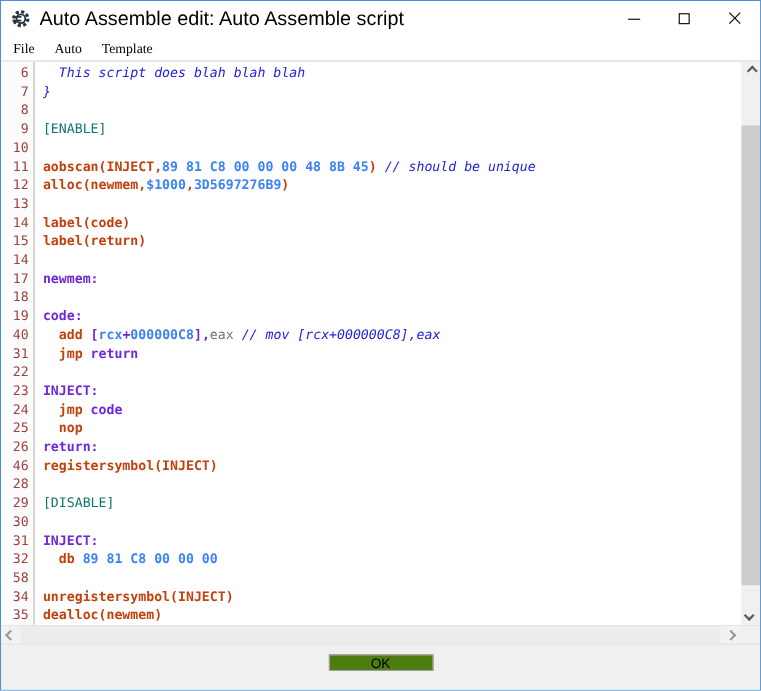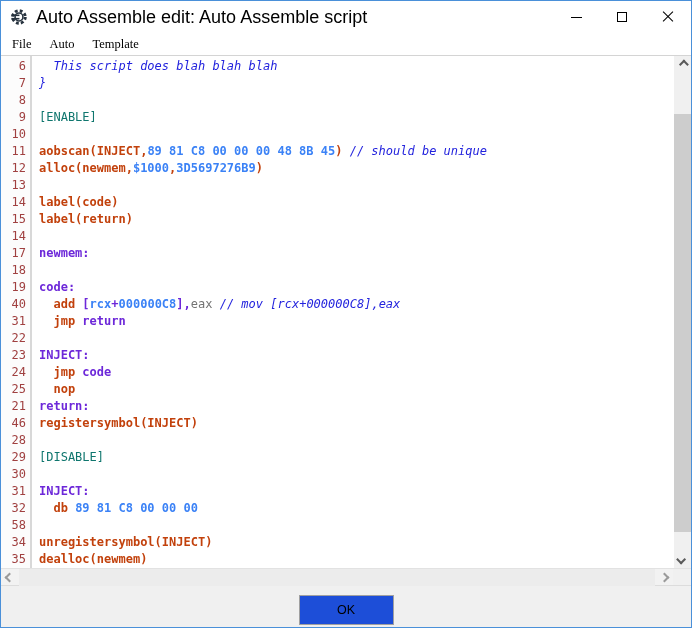--- a/index.html
+++ b/index.html
@@ -68,22 +68,22 @@
   .hscroll-row { flex:0 0 17px; display:flex; background:#f0f0f0; border-top:1px solid #e2e2e2; }
   .hscroll { flex:1 1 auto; position:relative; background:#f2f2f2; }
   .hscroll .arrow { position:absolute; top:0; width:17px; height:17px; display:flex; align-items:center; justify-content:center; }
   .hscroll .arrow.left { left:0; } .hscroll .arrow.right { right:0; }
   .h-thumb { position:absolute; top:0; left:18px; right:18px; height:17px; background:#ececec; }
   .scroll-corner { flex:0 0 18px; background:#f0f0f0; }
 
   
   .bottom-panel { flex:1 1 auto; background:#f0f0f0; display:flex; justify-content:center; align-items:flex-start; border-top:1px solid #dcdcdc; }
   .ok-button {
-    margin-top:9px; width:95px; height:30px;
-    background:#1d4ed8; border:1px solid #a0a0a0;
+    margin-top:9px; width:95px; height:15px;
+    background:#4d7c0f; border:1px solid #a0a0a0;
     font-family:"Liberation Sans", sans-serif; font-size:12.5px; color:#000;
     display:flex; align-items:center; justify-content:center; cursor:default;
   }
 </style>
 </head>
 <body>
 
 <div class="window">
 
   <div class="titlebar">
@@ -130,21 +130,21 @@
         <div class="code-line">14</div>
         <div class="code-line">17</div>
         <div class="code-line">18</div>
         <div class="code-line">19</div>
         <div class="code-line">40</div>
         <div class="code-line">31</div>
         <div class="code-line">22</div>
         <div class="code-line">23</div>
         <div class="code-line">24</div>
         <div class="code-line">25</div>
-        <div class="code-line">21</div>
+        <div class="code-line">26</div>
         <div class="code-line">46</div>
         <div class="code-line">28</div>
         <div class="code-line">29</div>
         <div class="code-line">30</div>
         <div class="code-line">31</div>
         <div class="code-line">32</div>
         <div class="code-line">58</div>
         <div class="code-line">34</div>
         <div class="code-line">35</div>
       </div>

